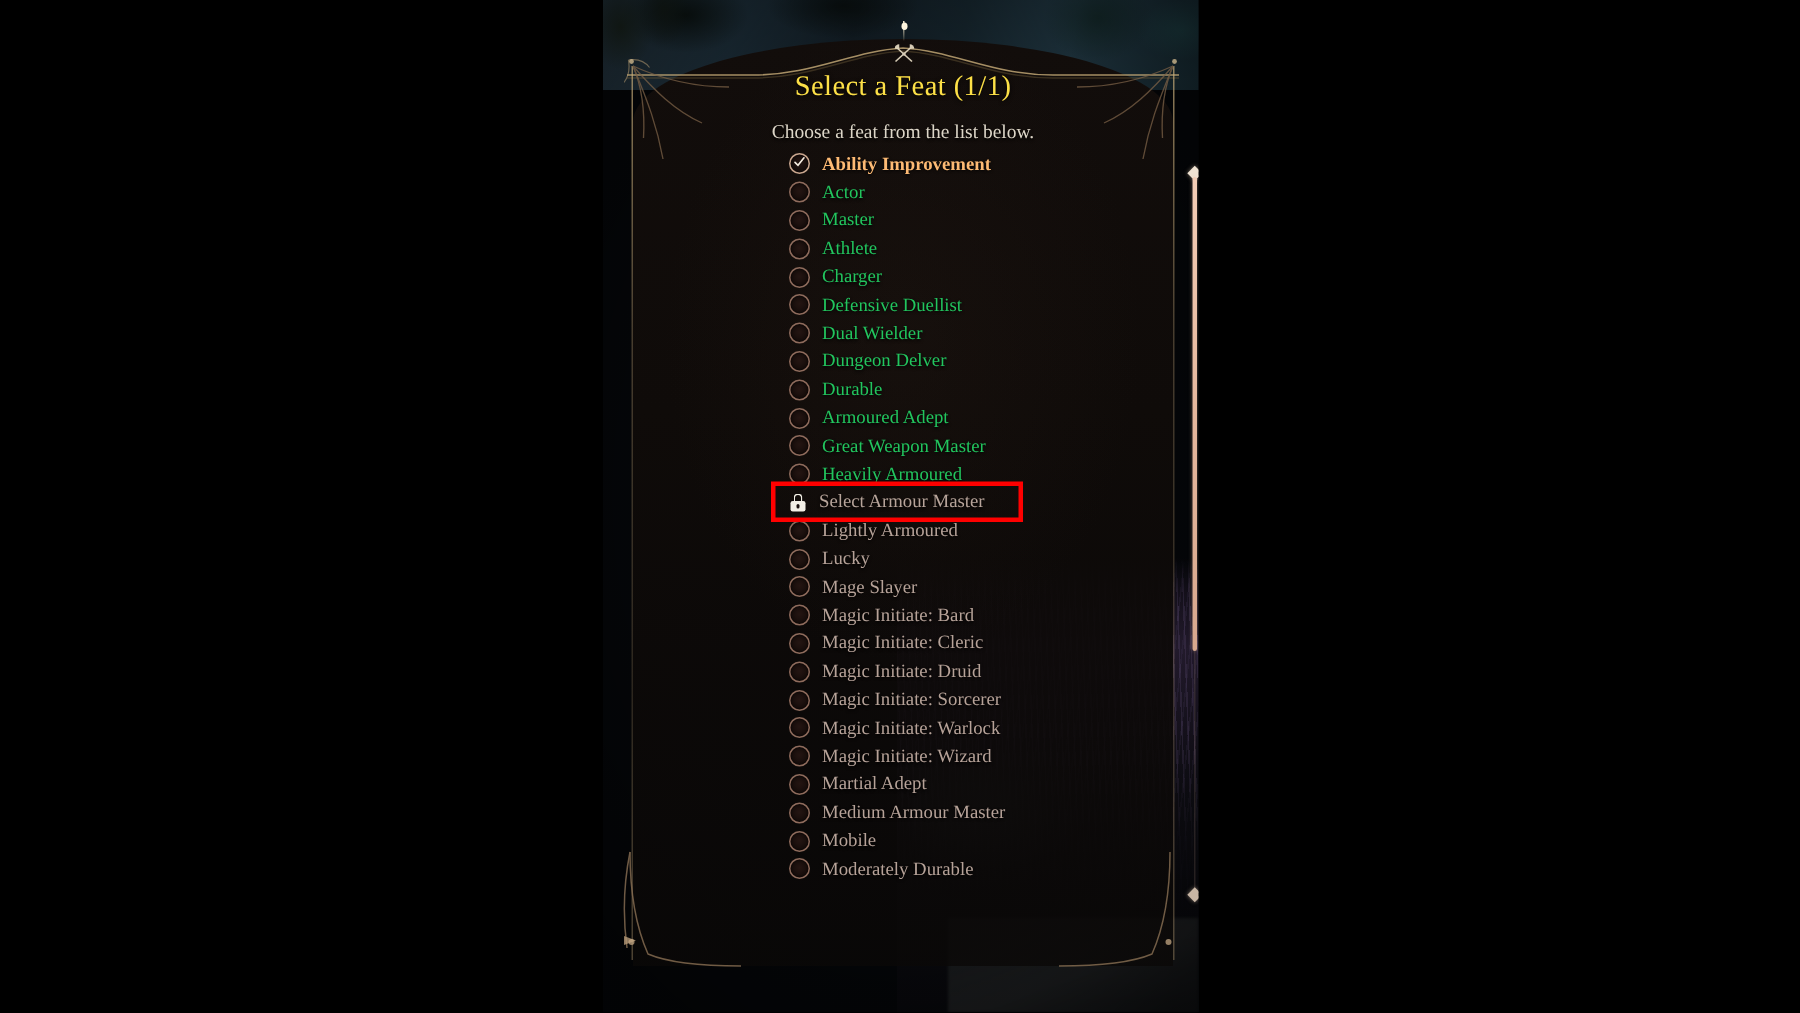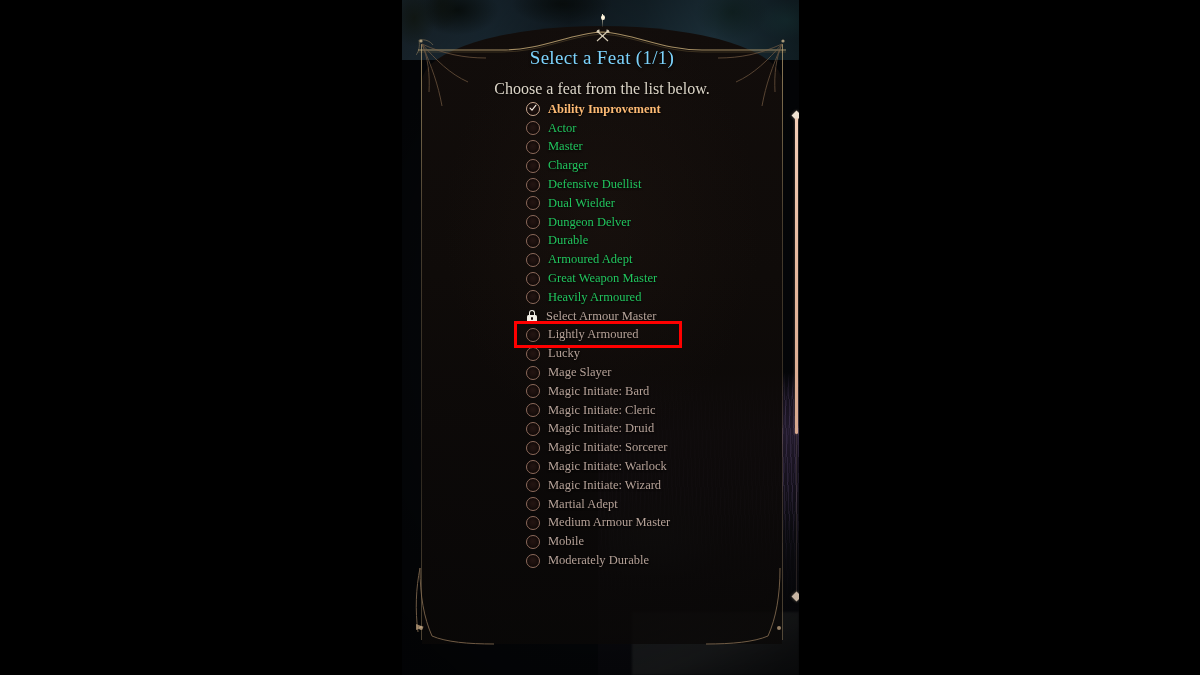--- a/index.html
+++ b/index.html
@@ -196,29 +196,29 @@
 
   
   .panel-title {
     position: absolute;
     left: 0; top: 33px;
     width: 372px;
     text-align: center;
     font-size: 19px;
     font-weight: 400;
     letter-spacing: .3px;
-    color: #7dd3fc;
+    color: #fde047;
     text-shadow: 0 1px 3px rgba(0,0,0,.9);
   }
   .panel-subtitle {
     position: absolute;
     left: 0; top: 66px;
     width: 372px;
     text-align: center;
-    font-size: 16px;
+    font-size: 13px;
     color: #ddd6c8;
     text-shadow: 0 1px 2px rgba(0,0,0,.9);
   }
 
   
   #feat-list {
     position: absolute;
     left: 110px;
     top: 86px;
     width: 250px;
@@ -439,20 +439,24 @@
           <div class="feat-row">
             <span class="radio"></span>
             <span class="feat-label">Actor</span>
           </div>
           <div class="feat-row">
             <span class="radio"></span>
             <span class="feat-label">Master</span>
           </div>
           <div class="feat-row">
             <span class="radio"></span>
+            <span class="feat-label">Athlete</span>
+          </div>
+          <div class="feat-row">
+            <span class="radio"></span>
             <span class="feat-label">Charger</span>
           </div>
           <div class="feat-row">
             <span class="radio"></span>
             <span class="feat-label">Defensive Duellist</span>
           </div>
           <div class="feat-row">
             <span class="radio"></span>
             <span class="feat-label">Dual Wielder</span>
           </div>

